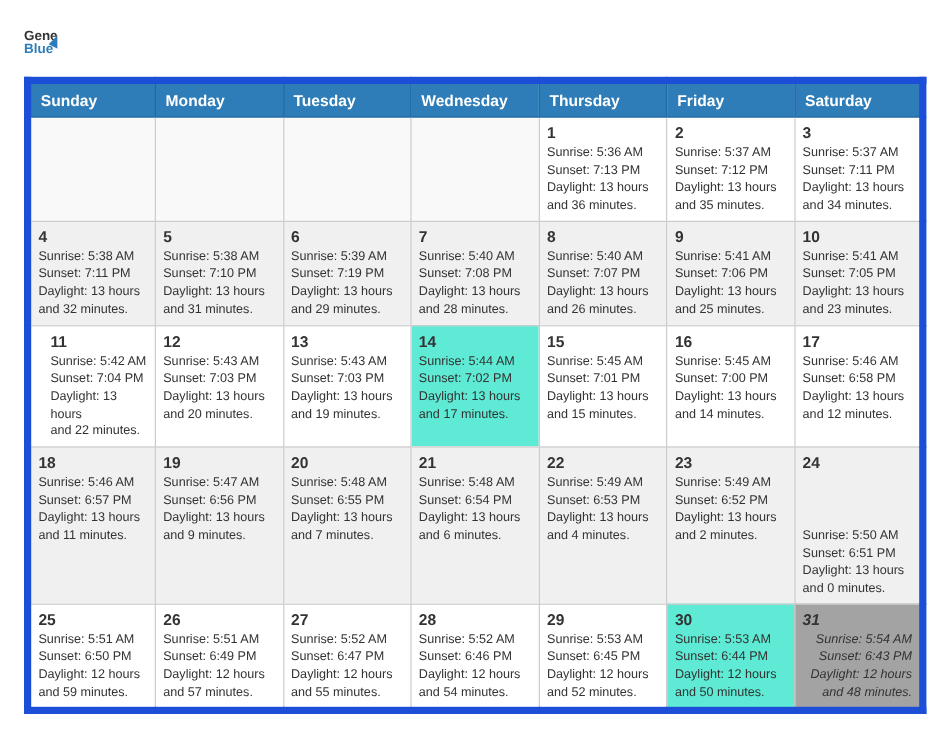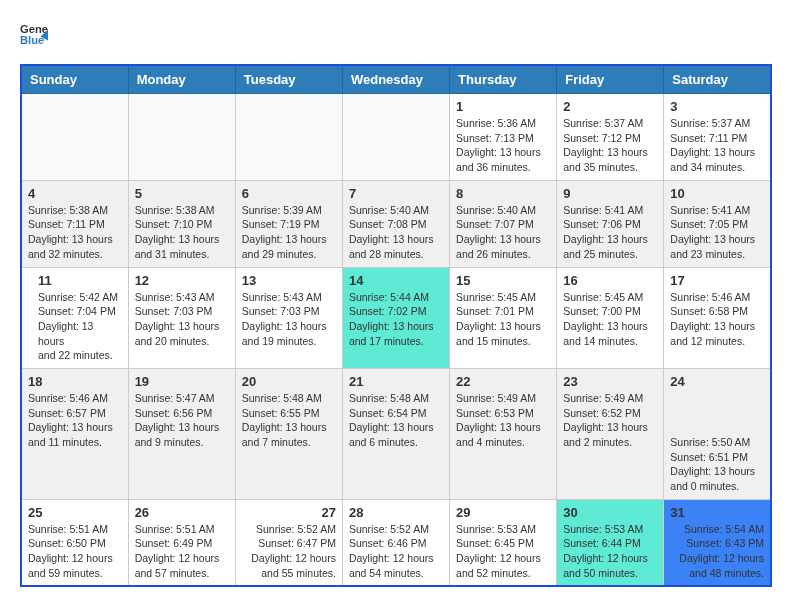--- a/index.html
+++ b/index.html
@@ -34,21 +34,21 @@
       color: #333;
       line-height: 1.1;
     }
     .subtitle {
       font-size: 16px;
       color: #555;
     }
     .calendar {
       width: 100%;
       border-collapse: collapse;
-      border: 2px solid #1d4ed8;
+      border: 6px solid #1d4ed8;
     }
     .calendar th {
       background-color: #2e7db8;
       color: #fff;
       font-size: 13px;
       font-weight: bold;
       padding: 6px 8px;
       text-align: left;
       border: 1px solid #2068a0;
     }
@@ -306,21 +306,21 @@
 Daylight: 12 hours
 and 59 minutes.</div>
         </td>
         <td style="background: rgb(255, 255, 255);">
           <span class="day-number">26</span>
           <div class="day-info" style="white-space: pre-line;">Sunrise: 5:51 AM
 Sunset: 6:49 PM
 Daylight: 12 hours
 and 57 minutes.</div>
         </td>
-        <td style="background: rgb(255, 255, 255); text-align: right;">
+        <td style="background: rgb(255, 255, 255);">
           <span class="day-number">27</span>
           <div class="day-info" style="white-space: pre-line;">Sunrise: 5:52 AM
 Sunset: 6:47 PM
 Daylight: 12 hours
 and 55 minutes.</div>
         </td>
         <td style="background: rgb(255, 255, 255);">
           <span class="day-number">28</span>
           <div class="day-info" style="white-space: pre-line;">Sunrise: 5:52 AM
 Sunset: 6:46 PM
@@ -334,21 +334,21 @@
 Daylight: 12 hours
 and 52 minutes.</div>
         </td>
         <td style="background: #5eead4;">
           <span class="day-number">30</span>
           <div class="day-info" style="white-space: pre-line;">Sunrise: 5:53 AM
 Sunset: 6:44 PM
 Daylight: 12 hours
 and 50 minutes.</div>
         </td>
-        <td style="background: #3b82f6;">
+        <td style="background: #a3a3a3; font-style: italic;">
           <span class="day-number">31</span>
           <div class="day-info" style="white-space: pre-line; text-align: right;">Sunrise: 5:54 AM
 Sunset: 6:43 PM
 Daylight: 12 hours
 and 48 minutes.</div>
         </td>
       </tr>
     </tbody>
 </table>
 

